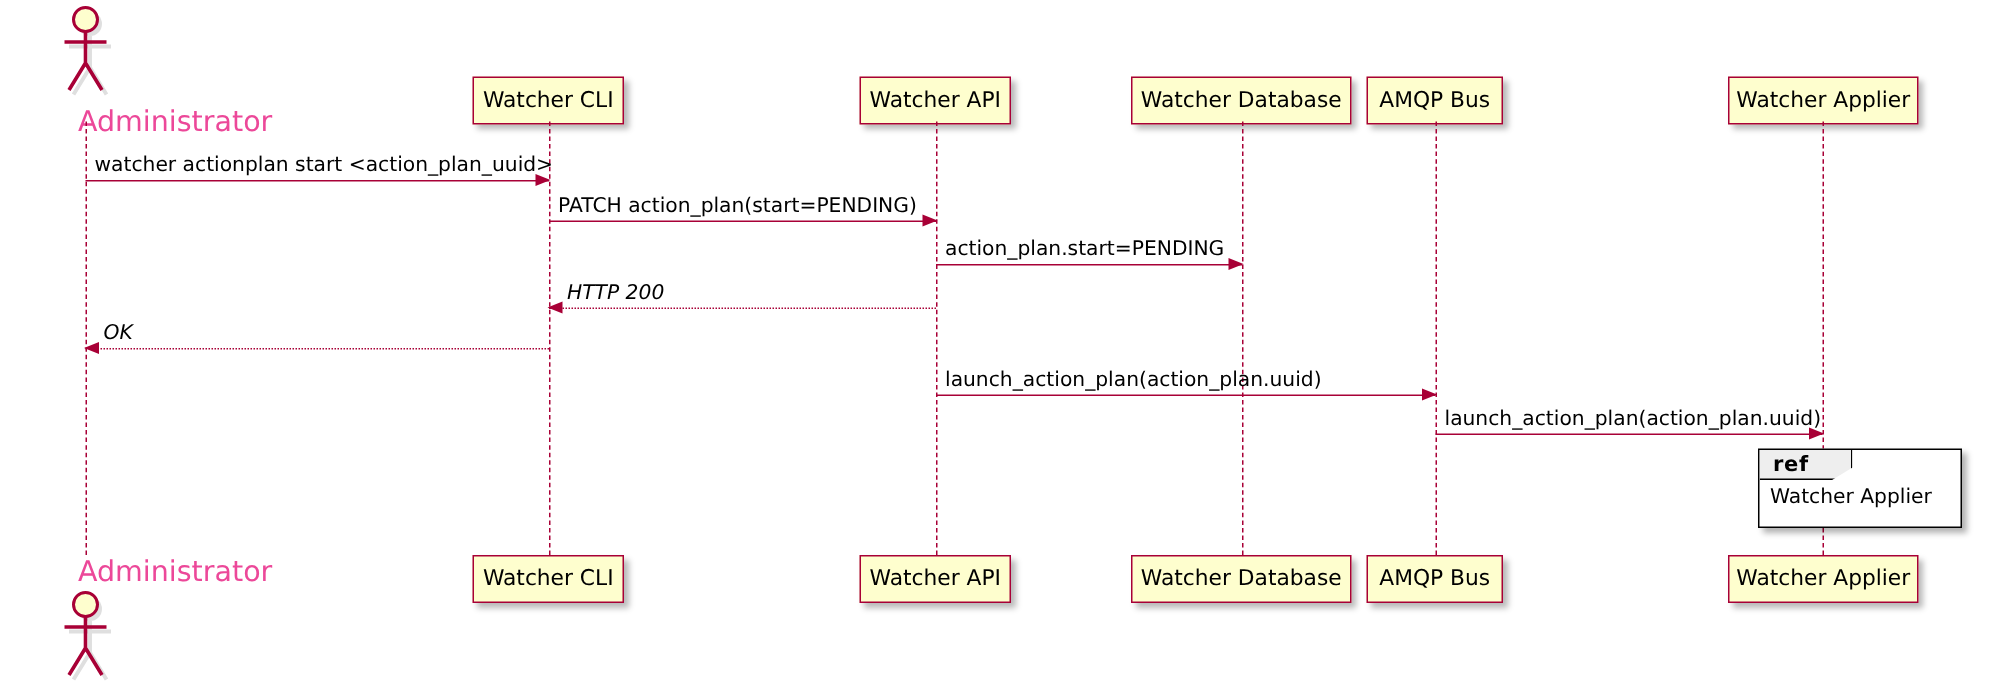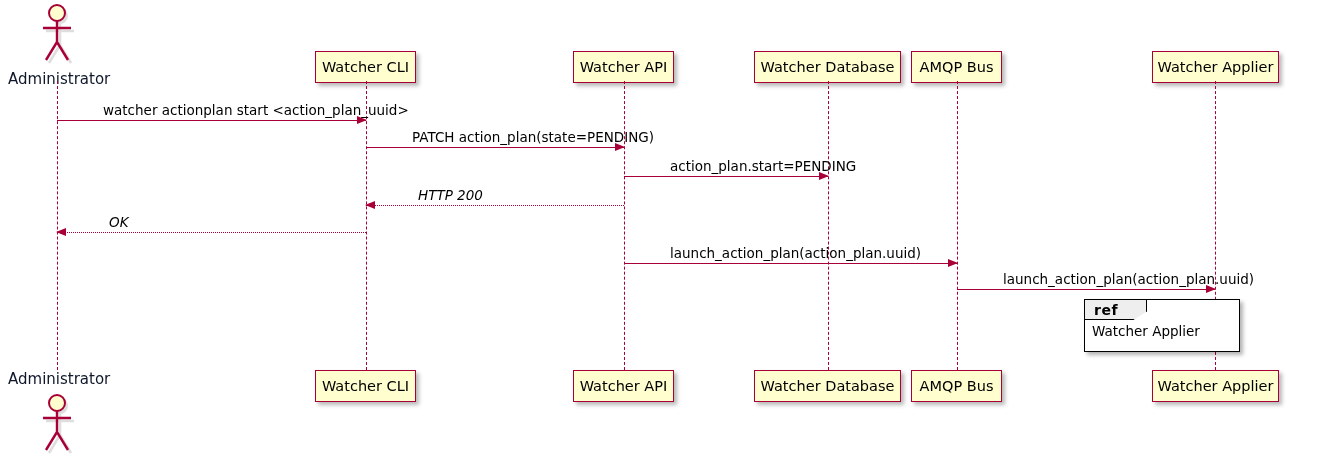--- a/index.html
+++ b/index.html
@@ -23,40 +23,40 @@
 
   
   .lifeline{
     position:absolute;width:0;
     border-left:1.4px dashed #A80036;
   }
 
   
   .actor{position:absolute;}
   .actor-label{
-    position:absolute;font-size:15px;color:#0f172a;white-space:nowrap;
+    position:absolute;font-size:19px;color:#ec4899;white-space:nowrap;margin-left:44px;
   }
 
   
   .msg{position:absolute;height:0;}
   .msg .line{
     position:absolute;left:0;top:0;width:100%;height:0;
     border-top:1.5px solid #A80036;
   }
   .msg.dotted .line{border-top:1.6px dotted #A80036;}
   .msg .head{
     position:absolute;top:-4.5px;width:0;height:0;
     border-top:4.5px solid transparent;
     border-bottom:4.5px solid transparent;
   }
   .msg.right .head{right:-1px;border-left:10px solid #A80036;}
   .msg.left  .head{left:-1px; border-right:10px solid #A80036;}
   .msg .lbl{
     position:absolute;bottom:3px;font-size:13.5px;color:#000;
-    white-space:nowrap;line-height:1;margin-left:40px;
+    white-space:nowrap;line-height:1;
   }
   .msg.right .lbl{left:6px;}
   .msg.left  .lbl{left:12px;font-style:italic;}
 
   
   .ref-box{
     position:absolute;box-sizing:border-box;
     background:#FFFFFF;border:1.5px solid #000;
     box-shadow:3px 3px 4px rgba(0,0,0,.30);
   }
@@ -120,21 +120,21 @@
     <div class="pbox" style="left:1152px;top:370px;width:127px;">Watcher Applier</div>
     <div class="lifeline" style="left:1215px;top:81px;height:289px;"></div>
     <div class="msg right" style="left:57px;top:120px;width:309px;">
       <div class="line"></div>
       <div class="head"></div>
       <div class="lbl">watcher actionplan start &lt;action_plan_uuid&gt;</div>
     </div>
     <div class="msg right" style="left:366px;top:147px;width:258px;">
       <div class="line"></div>
       <div class="head"></div>
-      <div class="lbl">PATCH action_plan(state=PENDING)</div>
+      <div class="lbl">PATCH action_plan(start=PENDING)</div>
     </div>
     <div class="msg right" style="left:624px;top:176px;width:204px;">
       <div class="line"></div>
       <div class="head"></div>
       <div class="lbl">action_plan.start=PENDING</div>
     </div>
     <div class="msg dotted left" style="left:366px;top:205px;width:258px;">
       <div class="line"></div>
       <div class="head"></div>
       <div class="lbl">HTTP 200</div>
@@ -147,19 +147,19 @@
     <div class="msg right" style="left:624px;top:263px;width:333px;">
       <div class="line"></div>
       <div class="head"></div>
       <div class="lbl">launch_action_plan(action_plan.uuid)</div>
     </div>
     <div class="msg right" style="left:957px;top:289px;width:258px;">
       <div class="line"></div>
       <div class="head"></div>
       <div class="lbl">launch_action_plan(action_plan.uuid)</div>
     </div>
-    <div class="ref-box" style="left:1084px;top:299px;width:156px;height:53px;">
+    <div class="ref-box" style="left:1172px;top:299px;width:136px;height:53px;">
       <div class="ref-tab" style="width:62px;height:20px;">ref</div>
       <div class="ref-body" style="top:23px;width:168px;">
         <div>Watcher Applier</div>
       </div>
     </div>
   </div>
 
 </body></html>

